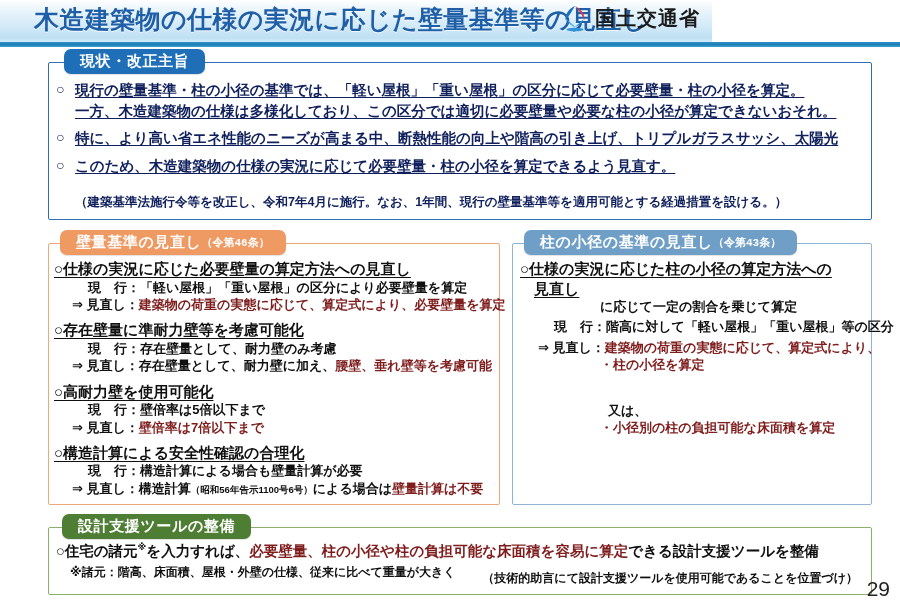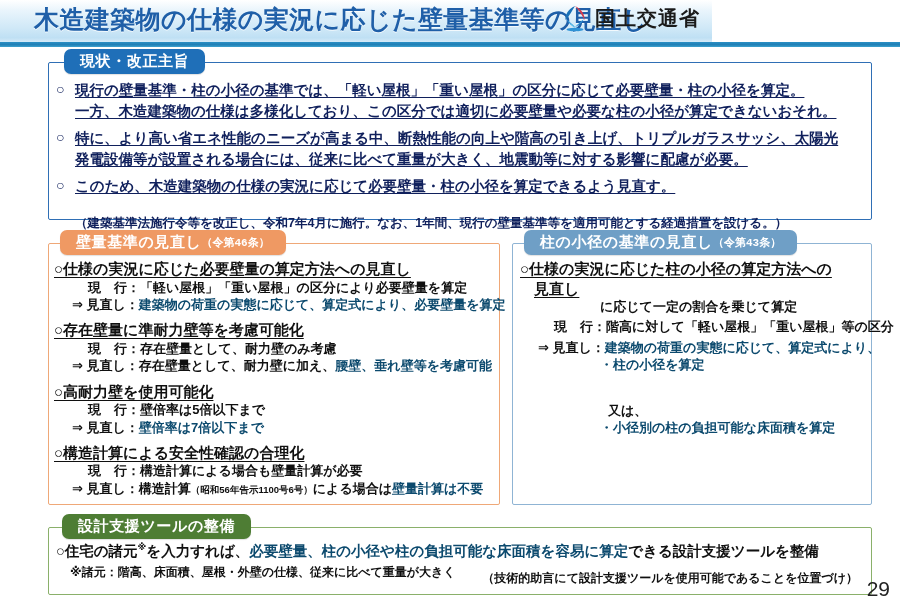--- a/index.html
+++ b/index.html
@@ -106,21 +106,21 @@
   .item-head .hd-ul { text-decoration:underline; text-decoration-thickness:1.2px; text-underline-offset:3px; }
   .item-line {
     font-size:13px;
     font-weight:bold;
     color:#101010;
     line-height:1.34;
     white-space:nowrap;
   }
   .lbl-now  { padding-left:34px; }
   .lbl-rev  { padding-left:18px; }
-  .red { color:#0c4a6e; }
+  .red { color:#7f1d1d; }
   .tiny { font-size:9.5px; }
 
   
   .caption-right {
     position:absolute;
     right:14px; bottom:8px;
     font-size:12px;
     font-weight:bold;
     color:#101010;
     white-space:nowrap;
@@ -169,21 +169,20 @@
       <span class="bullet-text">
         <span class="ul">現行の壁量基準・柱の小径の基準では、「軽い屋根」「重い屋根」の区分に応じて必要壁量・柱の小径を算定。</span><br>
         <span class="ul">一方、木造建築物の仕様は多様化しており、この区分では適切に必要壁量や必要な柱の小径が算定できないおそれ。</span>
       </span>
     </div>
 
     <div class="bullet-row" style="margin-top:7px;">
       <span class="bullet-mark">○</span>
       <span class="bullet-text">
         <span class="ul">特に、より高い省エネ性能のニーズが高まる中、断熱性能の向上や階高の引き上げ、トリプルガラスサッシ、太陽光</span><br>
-        <span class="ul">発電設備等が設置される場合には、従来に比べて重量が大きく、地震動等に対する影響に配慮が必要。</span>
       </span>
     </div>
 
     <div class="bullet-row" style="margin-top:7px;">
       <span class="bullet-mark">○</span>
       <span class="bullet-text">
         <span class="ul">このため、木造建築物の仕様の実況に応じて必要壁量・柱の小径を算定できるよう見直す。</span>
         <div class="note" style="margin-top:18px;">（建築基準法施行令等を改正し、令和7年4月に施行。なお、1年間、現行の壁量基準等を適用可能とする経過措置を設ける。）</div>
       </span>
     </div>

